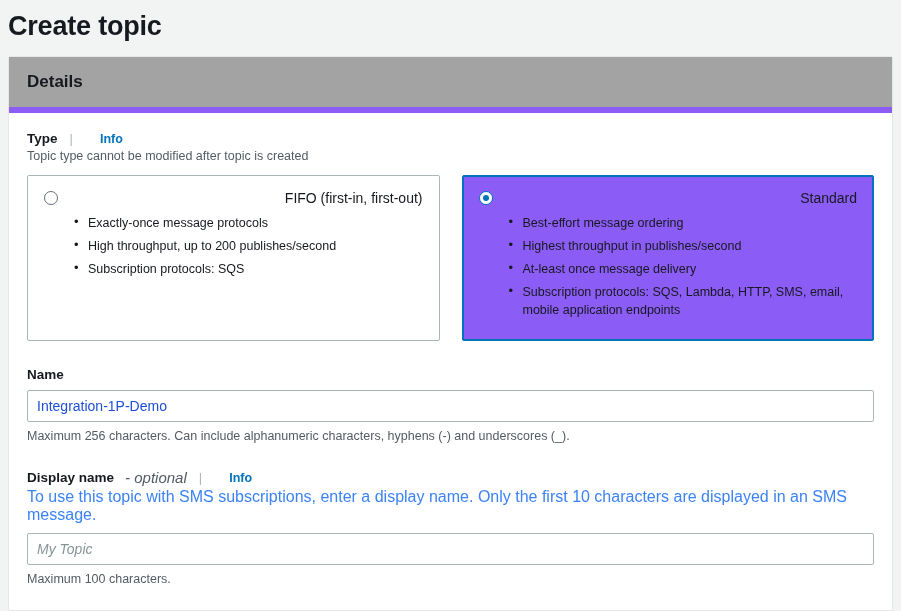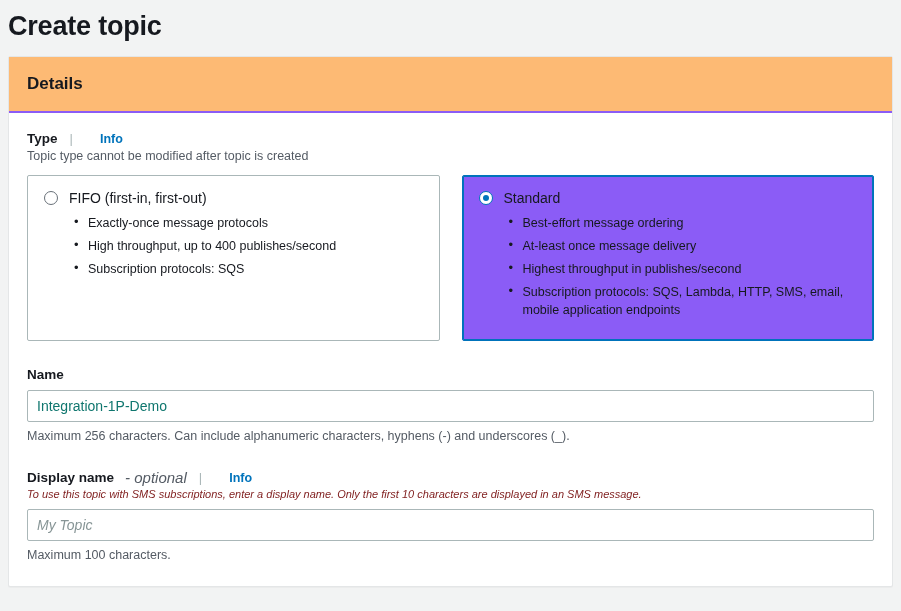--- a/index.html
+++ b/index.html
@@ -34,26 +34,26 @@
     top: 56px;
     width: 885px;
     background: #ffffff;
     border: 1px solid #e4e6e7;
     border-radius: 2px;
     box-sizing: border-box;
     box-shadow: 0 1px 1px rgba(0,0,0,0.03);
   }
   .card-header {
     height: 56px;
-    border-bottom: 2px solid #8b5cf6;
+    border-bottom: 6px solid #8b5cf6;
     display: flex;
     align-items: center;
     padding: 0 18px;
     box-sizing: border-box;
-    background: #fdba74;
+    background: #a3a3a3;
   }
   .card-header-title {
     font-size: 17px;
     font-weight: bold;
     color: #16191f;
   }
   .card-body {
     padding: 18px 18px 24px 18px;
   }
   .field-label-row {
@@ -105,20 +105,21 @@
   }
   .tile.selected {
     border: 1px solid #0073bb;
     background: #8b5cf6;
     box-shadow: 0 0 0 1px #0073bb inset;
   }
   .tile-head {
     display: flex;
     align-items: center;
     gap: 11px;
+    justify-content: space-between;
   }
   .radio {
     width: 14px;
     height: 14px;
     border-radius: 50%;
     border: 1px solid #687078;
     background: #fff;
     box-sizing: border-box;
     flex: 0 0 auto;
     position: relative;
@@ -166,38 +167,37 @@
   }
   .text-input {
     width: 100%;
     height: 32px;
     box-sizing: border-box;
     border: 1px solid #aab7b8;
     border-radius: 2px;
     padding: 0 9px;
     font-size: 14px;
     font-family: "Liberation Sans", sans-serif;
-    color: #0f766e;
+    color: #1d4ed8;
     background: #fff;
     outline: none;
   }
   .text-input::placeholder {
     color: #879596;
     font-style: italic;
   }
   .helper {
     font-size: 12.5px;
     color: #545b64;
     margin-top: 7px;
   }
   .desc-line {
-    font-size: 11px;
-    color: #7f1d1d;
+    font-size: 16px;
+    color: #3b82f6;
     margin: 2px 0 9px 0;
-    font-style: italic;
   }
 </style>
 </head>
 <body>
 
 <div class="page">
 
   <div class="page-title">Create topic</div>
 
   <div class="card">
@@ -217,34 +217,34 @@
 
       <div class="tiles">
 
         <div class="tile">
           <div class="tile-head">
             <span class="radio"></span>
             <span class="tile-title">FIFO (first-in, first-out)</span>
           </div>
           <ul class="tile-list">
             <li>Exactly-once message protocols</li>
-            <li>High throughput, up to 400 publishes/second</li>
+            <li>High throughput, up to 200 publishes/second</li>
             <li>Subscription protocols: SQS</li>
           </ul>
         </div>
 
         <div class="tile selected">
           <div class="tile-head">
             <span class="radio checked"></span>
             <span class="tile-title">Standard</span>
           </div>
           <ul class="tile-list">
             <li>Best-effort message ordering</li>
+            <li>Highest throughput in publishes/second</li>
             <li>At-least once message delivery</li>
-            <li>Highest throughput in publishes/second</li>
             <li>Subscription protocols: SQS, Lambda, HTTP, SMS, email, mobile application endpoints</li>
           </ul>
         </div>
 
       </div>
 
       <div class="section-gap">
         <div class="field-label-row">
           <span class="field-label">Name</span>
         </div>

